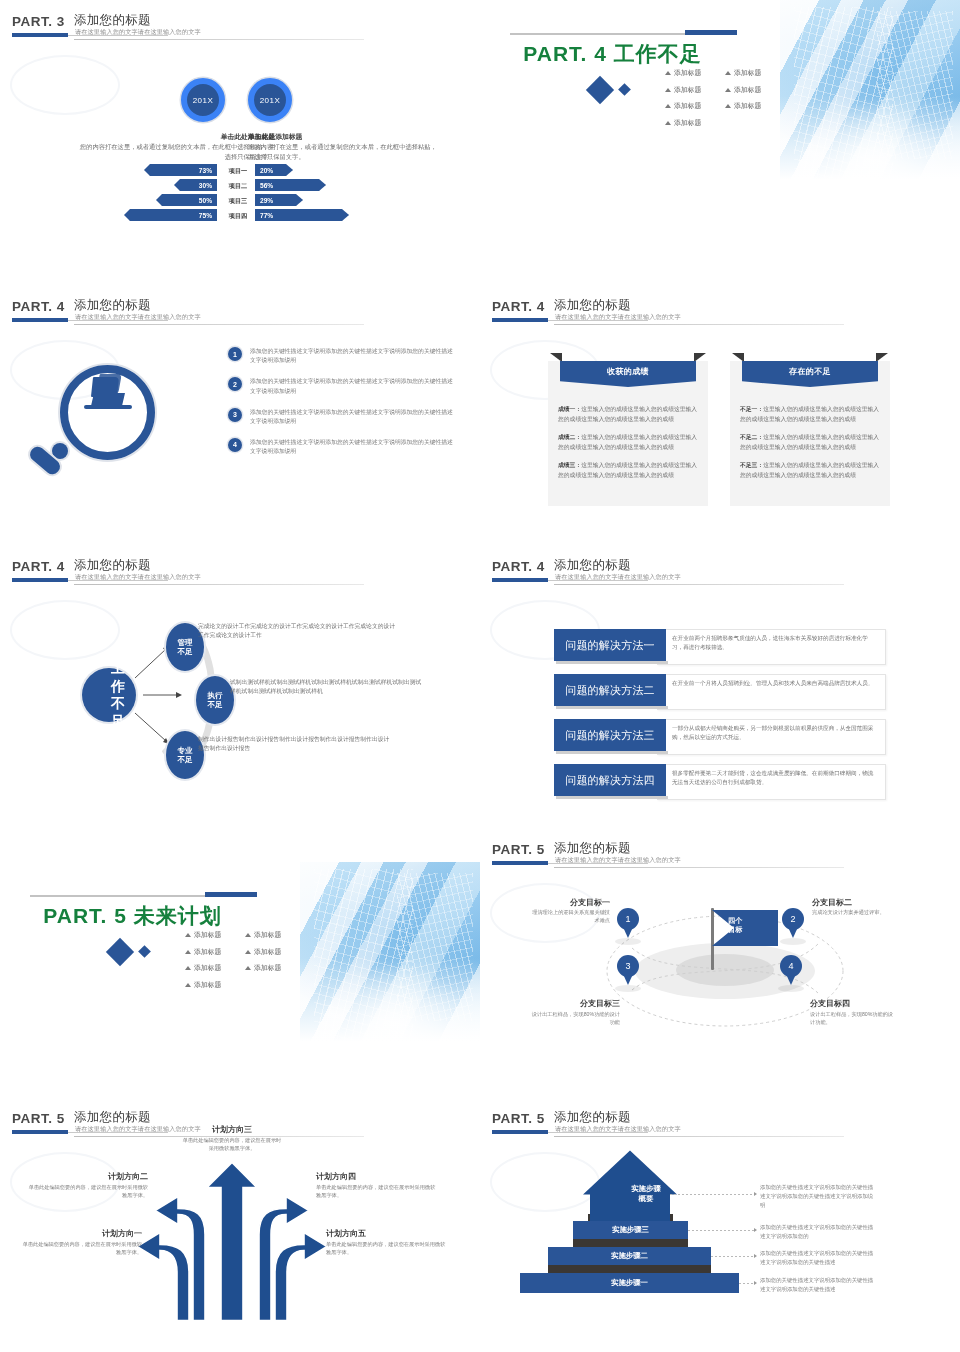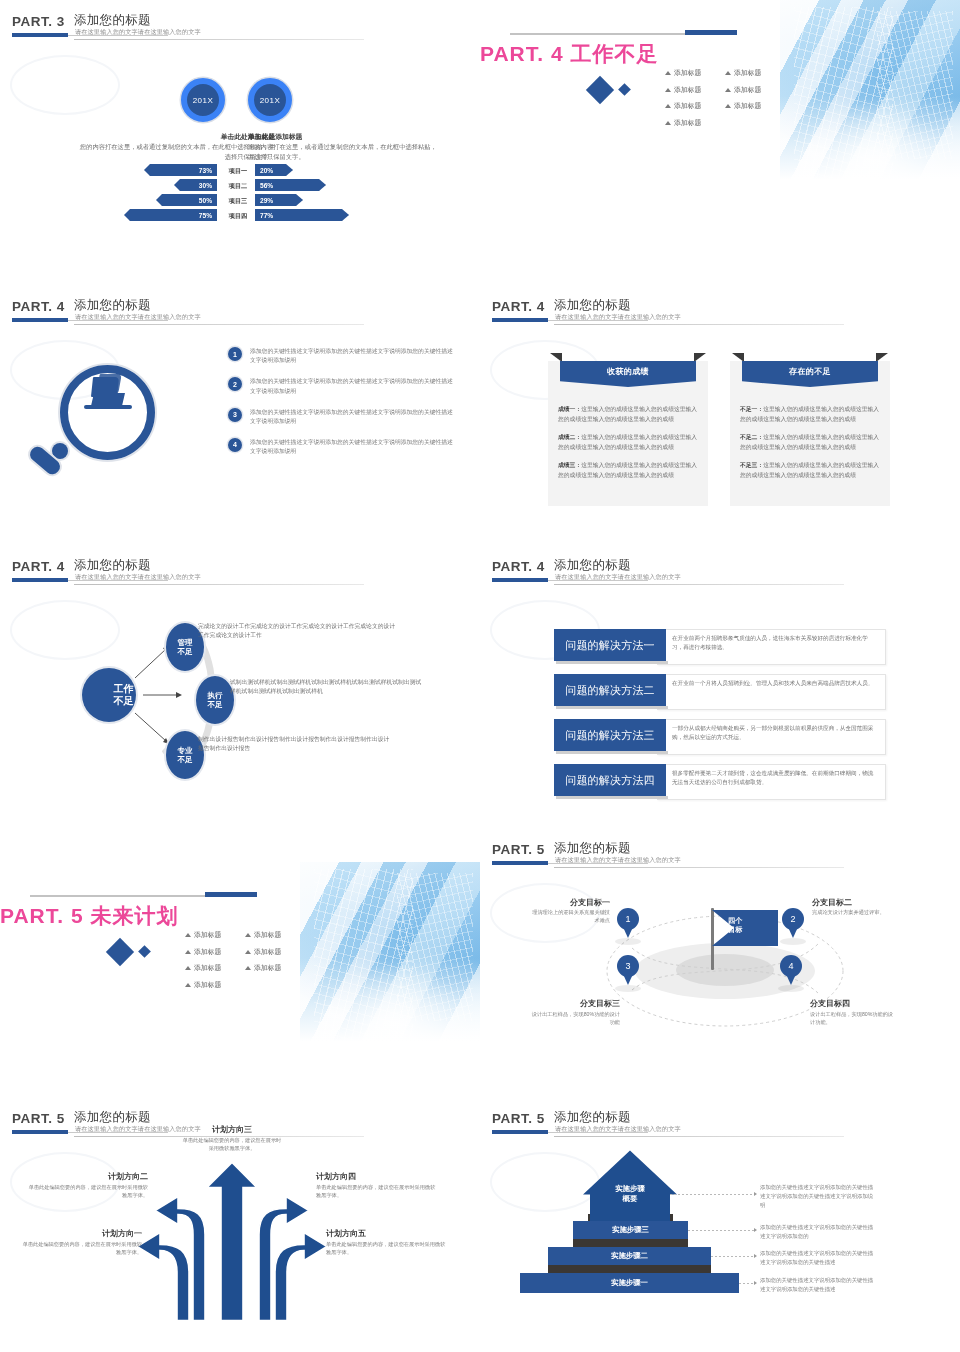--- a/index.html
+++ b/index.html
@@ -31,22 +31,22 @@
     font-size: 6.2px; color: #8e8e8e; letter-spacing: .1px;
   }
   .hdr .hrule { position: absolute; left: 62px; top: 25px; width: 290px; height: 1px;
     background: linear-gradient(to right,#bdbdbd,#e9e9e9); }
 
   
   .cover-rule { position: absolute; left: 30px; top: 33px; width: 180px; height: 2px; background: #c3c3c3; }
   .cover-rule2 { position: absolute; left: 205px; top: 30px; width: 52px; height: 5px; background: #2a5597; }
   .cover-title {
     position: absolute; left: 0; top: 40px; width: 265px;
-    text-align: left;
-    font-size: 21px; font-weight: bold; color: #ec4899; letter-spacing: 1px;
+    text-align: center;
+    font-size: 21px; font-weight: bold; color: #15803d; letter-spacing: 1px;
   }
   .cover-dia-lg { position: absolute; left: 110px; top: 80px; width: 20px; height: 20px;
      background:#2a5597; transform: rotate(45deg); }
   .cover-dia-sm { position: absolute; left: 140px; top: 85px; width: 9px; height: 9px;
      background:#2a5597; transform: rotate(45deg); }
   .cover-list { position: absolute; left: 185px; top: 68px; width: 120px; }
   .cover-list .row { display: flex; gap: 8px; margin-bottom: 6.5px; }
   .cover-list .cell { display: flex; align-items: center; gap: 3px; width: 52px; }
   .cover-list .tri { width: 0; height: 0; border-left: 3px solid transparent;
       border-right: 3px solid transparent; border-bottom: 4px solid #7b7b7b; }
@@ -150,21 +150,21 @@
   .pbody { position:absolute; left:10px; top:44px; width:142px; }
   .pbody .pg { margin-bottom:9px; font-size:5.8px; line-height:1.65; color:#6d6d6d; }
   .pbody .pg b { color:#3c3c3c; }
 
   
   .bub {
     position:absolute; border-radius:50%; background:#2a5597; color:#fff;
     display:flex; flex-direction:column; align-items:center; justify-content:center;
     font-weight:bold; box-shadow:0 0 0 2px #e3e7ee;
   }
-  .bub.main { width:54px; height:54px; font-size:10px; line-height:1.25;padding-left:29px; }
+  .bub.main { width:54px; height:54px; font-size:14px; line-height:1.25;padding-left:29px; }
   .bub.sm { width:38px; height:48px; font-size:7.5px; line-height:1.22; }
   .arc { position:absolute; border:7px solid #e0e0e0; border-radius:50%;
      border-left-color:transparent; border-top-color:transparent; }
   .dsc { position:absolute; font-size:5.8px; color:#6d6d6d; line-height:1.62; }
   svg.conn { position:absolute; left:0; top:0; width:480px; height:270px; pointer-events:none; }
 
   
   .solrow { position:absolute; left:74px; width:332px; height:36px; }
   .solrow .tag {
     position:absolute; left:0; top:0; width:112px; height:32px; background:#2a5597;
@@ -633,21 +633,21 @@
       <div class="hrule"></div>
     </div>
 
     <div class="steptop" style="left:108px;top:117px;width:85px;height:7px"></div>
     <div class="steptop" style="left:93px;top:142px;width:115px;height:8px"></div>
     <div class="steptop" style="left:68px;top:168px;width:163px;height:8px"></div>
 
     <svg class="conn" viewBox="0 0 480 255">
       <path d="M110,118 L110,90 L103,90 L150,46 L197,90 L190,90 L190,118 Z" fill="#1f4e8f"></path>
     </svg>
-    <div class="step" style="left:110px;top:80px;width:80px;height:34px;background:transparent;flex-direction:column;line-height:1.3">
+    <div class="step" style="left:126px;top:80px;width:80px;height:34px;background:transparent;flex-direction:column;line-height:1.3">
       <span>实施步骤</span>
       <span>概要</span>
     </div>
 
     <div class="step" style="left:93px;top:124px;width:115px;height:18px">实施步骤三</div>
     <div class="step" style="left:68px;top:150px;width:163px;height:18px">实施步骤二</div>
     <div class="step" style="left:40px;top:176px;width:219px;height:20px">实施步骤一</div>
 
     <div class="lead" style="left:190px;top:97px;width:84px"></div>
     <div class="leaddot" style="left:274px;top:95px"></div>

